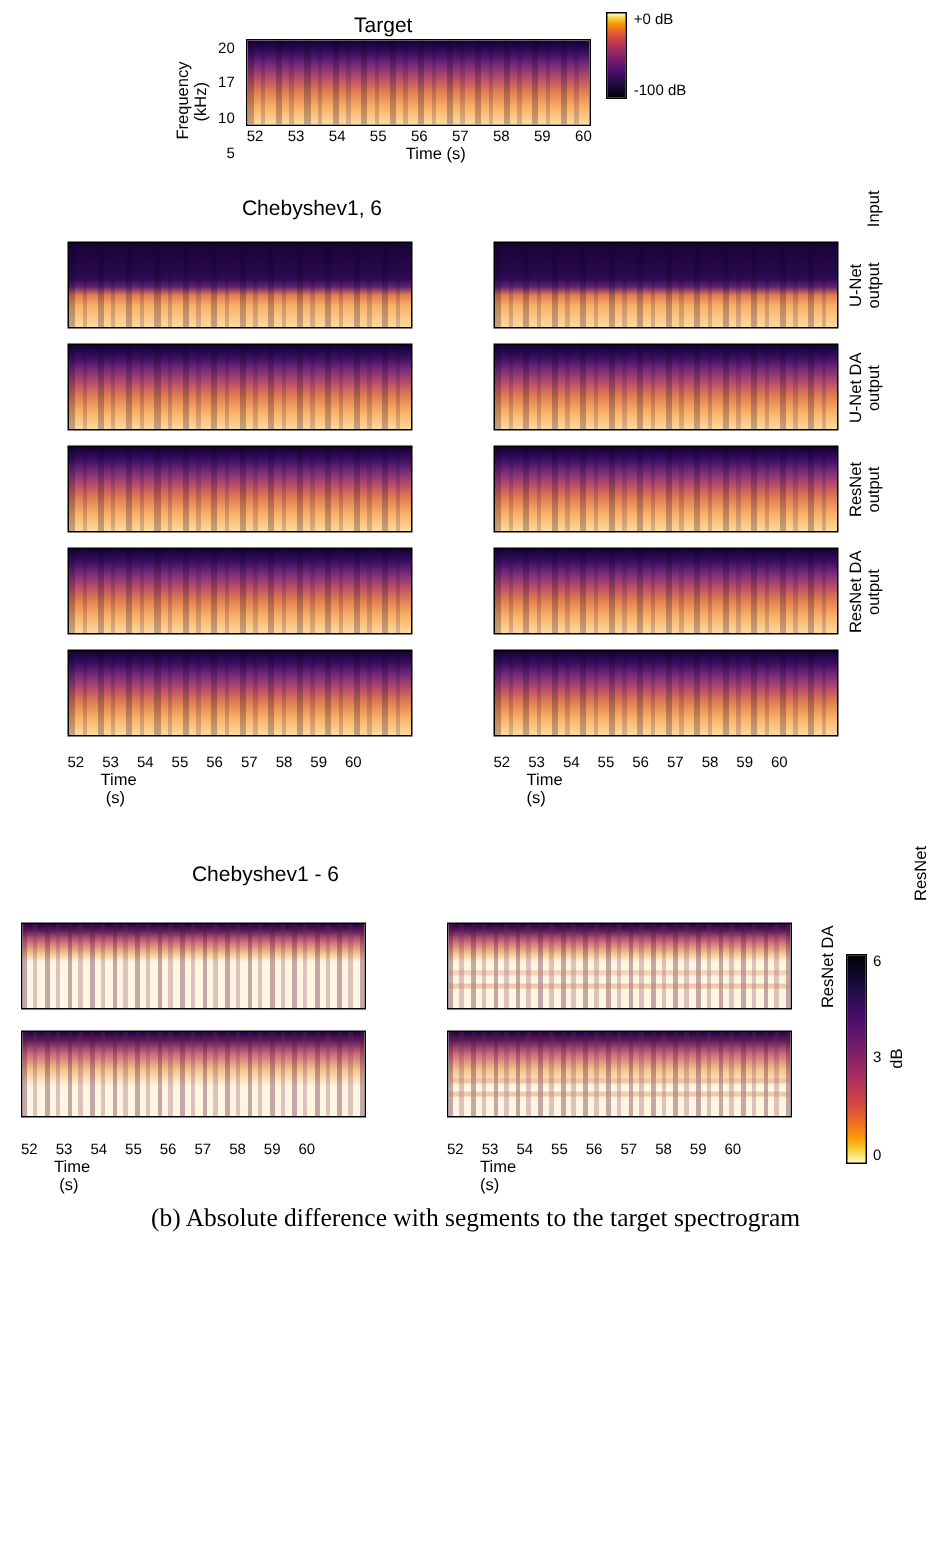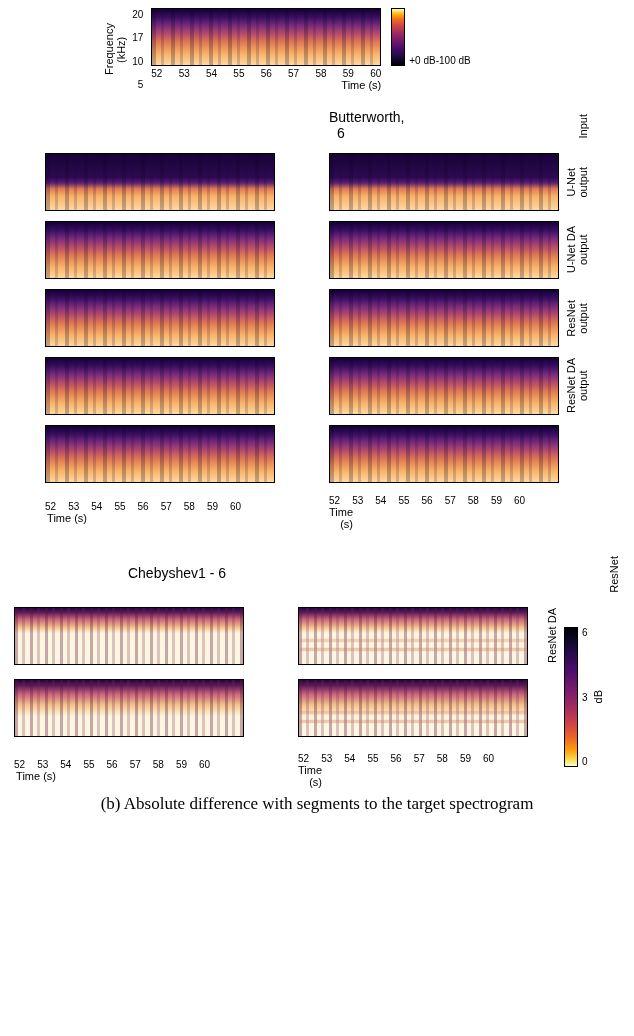--- a/index.html
+++ b/index.html
@@ -153,23 +153,24 @@
 
   .xaxis {
     display: flex;
     justify-content: space-between;
     font-family: Arial, Helvetica, sans-serif;
     font-size: 10px;
     padding: 2px 0 0 0;
     gap: 12px;
   }
   .xlab {
-    text-align: right;
+    text-align: center;
     font-family: Arial, Helvetica, sans-serif;
     font-size: 11px;
+    margin-left: 22px;
   }
 
   
   .cbar-wrap {
     display: flex;
     align-items: center;
     gap: 4px;
   }
   .cbar {
     width: 14px;
@@ -184,26 +185,25 @@
       #f7d13d 94%, #fcfdbf 100%);
   }
   .cbar.magma2 {
     background: linear-gradient(to bottom,
       #000004 0%, #1b0c41 15%, #4a0c6b 30%, #781c6d 45%,
       #a52c60 58%, #cf4446 70%, #ed6925 80%, #fb9b06 88%,
       #f7d13d 94%, #fcfdbf 100%);
   }
   .cbar-ticks {
     display: flex;
-    flex-direction: row;
+    flex-direction: column;
     justify-content: space-between;
     height: 58px;
     font-family: Arial, Helvetica, sans-serif;
     font-size: 10px;
-    align-items: flex-end;
   }
 
   
   .grid5x2 {
     display: grid;
     grid-template-columns: 42px 230px 24px 230px;
     grid-auto-rows: auto;
     column-gap: 6px;
     row-gap: 10px;
     align-items: center;
@@ -258,20 +258,21 @@
     font-size:11px;
   }
 </style>
 </head>
 <body>
 
 <div class="figure-block panel-a">
 
   <div class="top-row">
     <div class="target-wrap">
+      <div class="col-title">Target</div>
       <div class="spec-with-y">
         <div class="ylab">Frequency<br>(kHz)</div>
         <div class="yticks">
           <span>20</span>
           <span>17</span>
           <span>10</span>
           <span>5</span>
         </div>
         <div>
           <div class="spec spec-target">
@@ -298,22 +299,22 @@
         <span>+0 dB</span>
         <span></span>
         <span>-100 dB</span>
       </div>
     </div>
   </div>
 
   <div class="grid5x2">
 
     <div></div>
-    <div class="colspacer"></div>
-    <div class="col-title">Butterworth, 6</div>
+    <div class="col-title">Chebyshev1, 6</div>
+    <div class="colspacer"></div>
 
     <div class="rowlab">Input</div>
     <div class="spec spec-grid">
         <div class="spec-content lowpass"></div>
       </div>
     <div class="colspacer"></div>
     <div class="spec spec-grid">
         <div class="spec-content lowpass"></div>
       </div>
 

